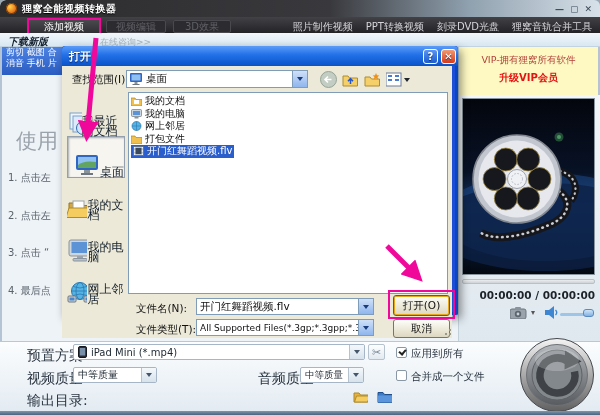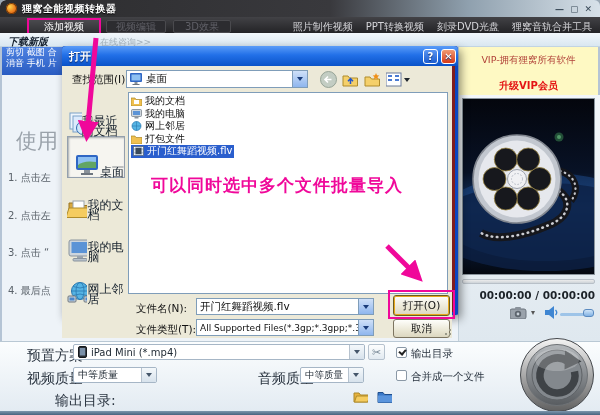--- a/index.html
+++ b/index.html
@@ -32,34 +32,34 @@
   .consult{position:absolute;left:100px;top:36px;font-size:9px;color:#a7b4be;}
   
   .bluebar{position:absolute;left:2px;top:47px;width:62px;height:28px;
     background:linear-gradient(#4d82e2,#2a5cc2);color:#fff;font-size:9px;line-height:11px;padding:0 0 0 4px;}
   .guide-h{position:absolute;left:16px;top:127px;font-size:21px;color:#9aa2aa;}
   .guide-s{position:absolute;left:8px;font-size:10px;color:#5a626a;}
   
   .vip{position:absolute;left:458px;top:47px;width:140px;height:48px;background:#fef9c3;
     border-left:1px solid #bcd2e0;text-align:center;}
   .vip1{margin-top:7px;font-size:9.5px;color:#b04038;}
-  .vip2{margin-top:12px;font-size:10px;color:#e41414;font-weight:bold;}
+  .vip2{margin-top:4px;font-size:10px;color:#e41414;font-weight:bold;}
   
   .player{position:absolute;left:458px;top:95px;width:142px;height:246px;
     background:linear-gradient(#f3f7fa,#dfe8ef);border-left:1px solid #c2d0da;}
   .screen{position:absolute;left:462px;top:98px;width:133px;height:177px;border:1px solid #8a949c;}
   .pbar{position:absolute;left:462px;top:279px;width:133px;height:5px;border-radius:2px;
     background:linear-gradient(#ececec,#cdd3d8);border:1px solid #b8c0c8;}
   .ptime{position:absolute;left:462px;top:289px;width:133px;text-align:right;font-size:10.5px;font-weight:bold;color:#1c2228;}
   .snapcaret{position:absolute;left:531px;top:308px;font-size:8px;color:#555;}
   .volslider{position:absolute;left:560px;top:313px;width:33px;height:3px;background:#9ec4e8;border-radius:2px;}
   .volhandle{position:absolute;left:583px;top:309px;width:11px;height:8px;border-radius:3px;
     background:linear-gradient(#cfe4f8,#82b2e4);border:1px solid #5a8ac0;}
   
-  .dlg{position:absolute;left:62px;top:46px;width:396px;height:269px;background:#7f1d1d;
+  .dlg{position:absolute;left:62px;top:46px;width:396px;height:269px;background:#1d4ed8;
     border:3px solid #0a46c0;border-top:none;border-radius:3px 3px 2px 2px;box-shadow:3px 4px 10px rgba(0,0,0,.45);}
   .dlg-title{position:absolute;left:-3px;top:0;width:396px;height:20px;border-radius:4px 4px 0 0;
     background:linear-gradient(180deg,#5a9cf8 0%,#2270e8 45%,#0a52c8 100%);
     color:#fff;font-size:11px;font-weight:bold;display:flex;align-items:center;padding-left:7px;text-shadow:0 1px 1px #0a2a6a;}
   .dlg-title .tb{width:15px;height:15px;border-radius:3px;border:1px solid #fff;color:#fff;
     font-size:10px;font-weight:bold;display:flex;align-items:center;justify-content:center;margin-left:3px;}
   .tb-help{background:linear-gradient(#5a96f2,#1c5cce);margin-left:auto!important;}
   .tb-close{background:linear-gradient(#f09a72,#d83a18);margin-right:2px;}
   .dlg-body{position:absolute;left:-3px;top:20px;width:390px;height:272px;background:#ece9d8;font-size:10.5px;color:#111;}
   .xplabel{position:absolute;font-size:10.5px;color:#111;}
@@ -372,40 +372,40 @@
       <rect x="0.5" y="0.5" width="8" height="11" rx="1.5" fill="#2a2e34" stroke="#14181c"></rect>
       <rect x="1.8" y="2" width="5.4" height="7.5" fill="#7a90a8"></rect>
     </svg>
     <span>iPad Mini (*.mp4)</span>
     <span class="barrow">
         <span class="btri"></span>
       </span>
   </div>
   <div class="toolbtn" style="left:368px;top:344px;">✂</div>
   <div class="chk on" style="left:396px;top:347px;"></div>
-  <div class="chklbl" style="left:411px;top:347px;">输出目录</div>
+  <div class="chklbl" style="left:411px;top:347px;">应用到所有</div>
 
   <div class="blabel" style="left:27px;top:370px;">视频质量:</div>
   <div class="bcombo" style="left:73px;top:367px;width:84px;">
     <span>中等质量</span>
     <span class="barrow">
         <span class="btri"></span>
       </span>
   </div>
   <div class="blabel" style="left:258px;top:370px;">音频质量:</div>
   <div class="bcombo" style="left:300px;top:367px;width:64px;font-size:9.5px;">
     <span>中等质量</span>
     <span class="barrow">
         <span class="btri"></span>
       </span>
   </div>
   <div class="chk" style="left:396px;top:370px;"></div>
   <div class="chklbl" style="left:411px;top:370px;">合并成一个文件</div>
 
-  <div class="blabel" style="left:27px;top:392px;margin-left:28px;">输出目录:</div>
+  <div class="blabel" style="left:27px;top:392px;">输出目录:</div>
   <div class="toolbtn" style="left:352px;top:388px;border-color:transparent;background:transparent;">
     <svg width="18" height="13">
       <path d="M1 3 h5 l1.5 2 h9 v7 h-15.5 z" fill="#e8b23c" stroke="#a8862a"></path>
       <path d="M3.5 6 h13.5 l-2.5 6 h-13 z" fill="#f5cc60" stroke="#b08c2a"></path>
     </svg>
   </div>
   <div class="toolbtn" style="left:376px;top:388px;border-color:transparent;background:transparent;">
     <svg width="17" height="13">
       <path d="M1 2.5 h5 l1.5 2 h8.5 v8 h-15 z" fill="#3a78c8" stroke="#1f4e8c"></path>
       <path d="M1 5.5 h15 v7 h-15 z" fill="#5a94dc"></path>
@@ -435,16 +435,15 @@
 
   <svg class="anno">
     <defs>
       <marker id="ah" markerWidth="4.2" markerHeight="4.2" refX="0.6" refY="2.1" orient="auto">
         <path d="M0,0 L4.2,2.1 L0,4.2 z" fill="#f0089a"></path>
       </marker>
     </defs>
     <line x1="96" y1="38" x2="88" y2="124" stroke="#f0089a" stroke-width="5" marker-end="url(#ah)"></line>
     <line x1="387" y1="246" x2="410" y2="269" stroke="#f0089a" stroke-width="5" marker-end="url(#ah)"></line>
   </svg>
-  <div class="anno-tip">可以同时选中多个文件批量导入</div>
   <div class="anno-box-open"></div>
 
 </div>
 
 </body></html>

